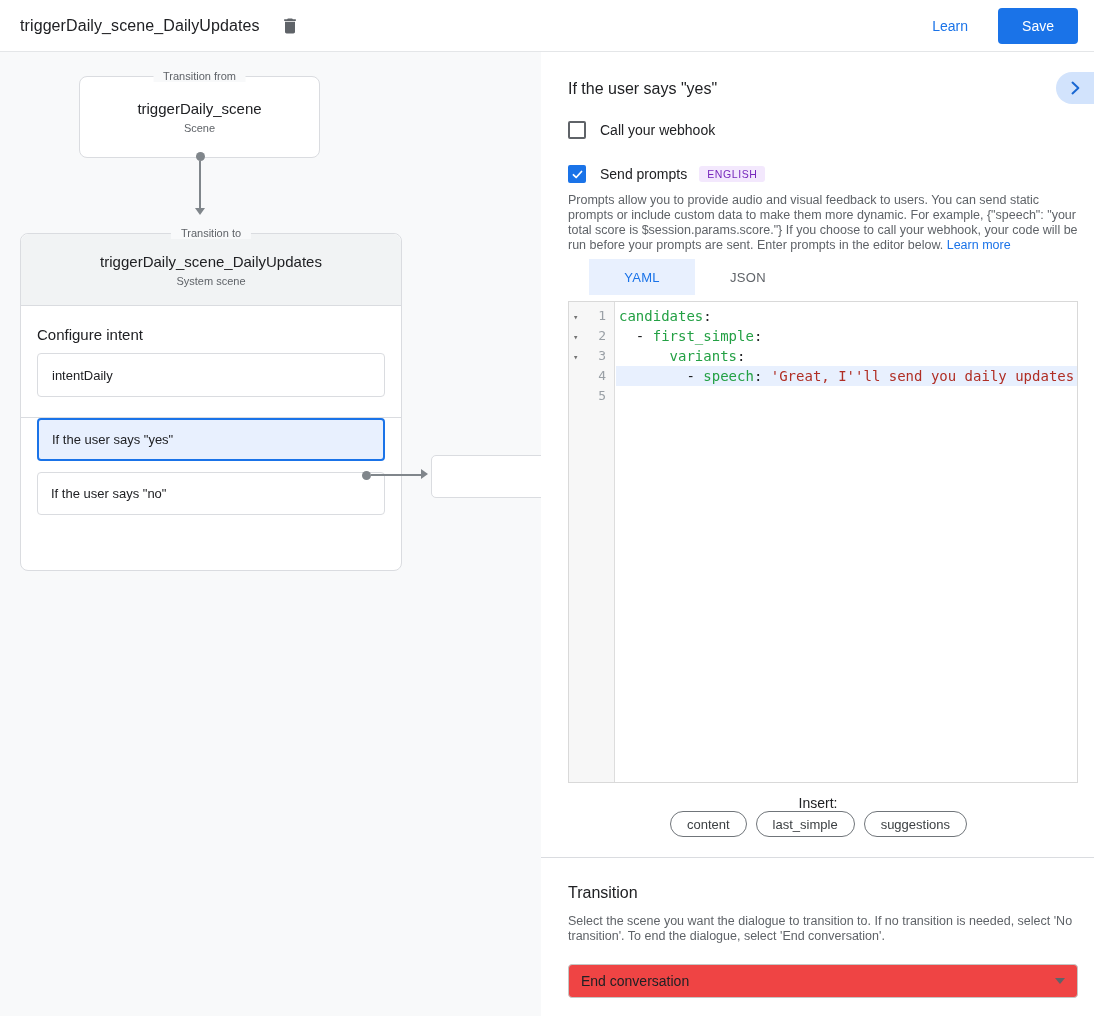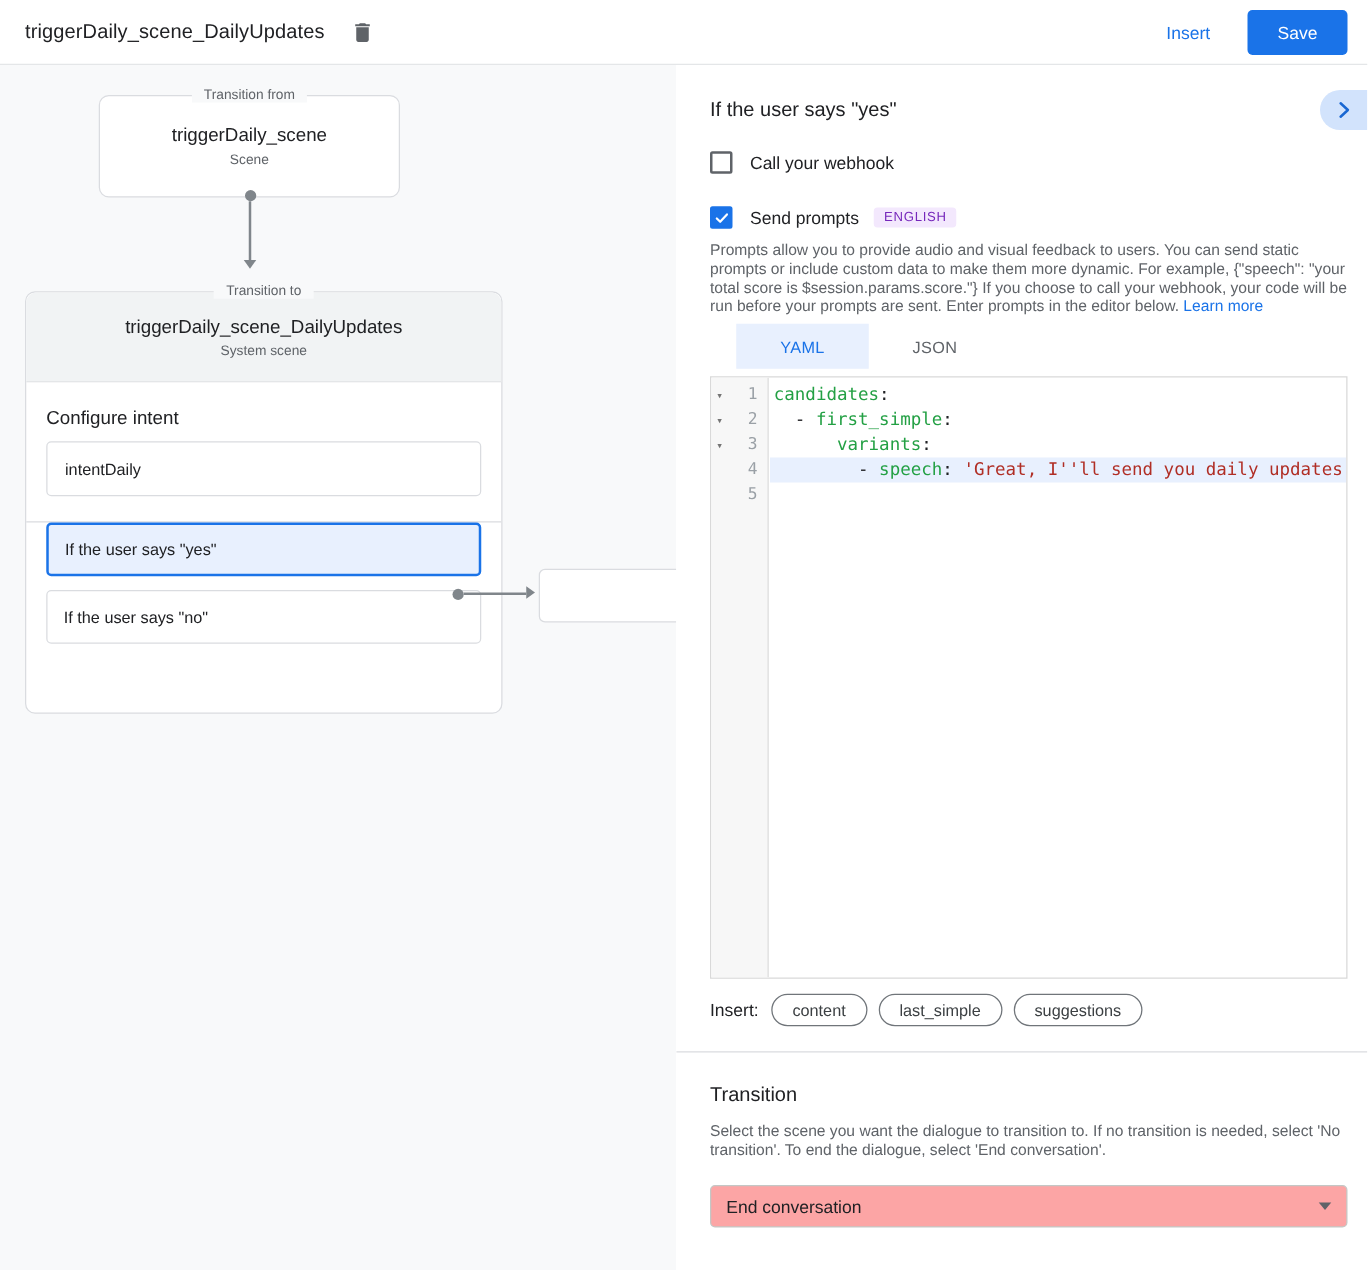--- a/index.html
+++ b/index.html
@@ -84,45 +84,45 @@
              border-right:1px solid #ddd;}
   .code-rows{position:relative;padding-top:4px;}
   .code-row{display:flex;height:20px;}
   .ln{width:47px;flex:none;position:relative;color:#9aa0a6;font-size:13px;text-align:right;
       padding-right:10px;}
   .fold{position:absolute;left:4px;top:1px;font-size:9px;color:#757575;cursor:pointer;}
   .ct{flex:1;white-space:pre;padding-left:3px;color:var(--text);overflow:hidden;}
   .code-row.hl .ct{background:var(--line-highlight);}
   .tk-key{color:var(--code-key);}
   .tk-str{color:var(--code-string);}
-  .insert-row{margin-top:12px;display:flex;align-items:center;}
+  .insert-row{margin-top:12px;display:flex;align-items:center;flex-direction:column;}
   .insert-label{font-size:14px;margin-right:10px;}
   .pill{height:26px;padding:0 16px;border:1px solid #70757a;border-radius:13px;display:flex;
         align-items:center;font-size:13px;color:#3c4043;background:#fff;cursor:pointer;margin-right:9px;}
   .rp-divider{margin:20px -16px 0 -27px;border-top:1px solid var(--border);}
   .transition-heading{margin-top:26px;font-size:16px;font-weight:400;}
   .dropdown{margin-top:20px;height:34px;border:1px solid #c4c7c5;border-radius:4px;display:flex;
-            align-items:center;padding:0 12px;font-size:14px;position:relative;cursor:pointer;background:#fca5a5;}
+            align-items:center;padding:0 12px;font-size:14px;position:relative;cursor:pointer;background:#ef4444;}
   .dd-caret{position:absolute;right:12px;width:0;height:0;border-left:5px solid transparent;
             border-right:5px solid transparent;border-top:6px solid var(--muted);}
 </style>
 </head>
 <body>
 
 <div class="topbar">
   <div class="topbar-title">triggerDaily_scene_DailyUpdates</div>
   <div class="trash-btn">
     <span style="display:flex;">
       <svg width="20" height="20" viewBox="0 0 24 24" fill="#5f6368">
           <path d="M6 19c0 1.1.9 2 2 2h8c1.1 0 2-.9 2-2V7H6v12zM19 4h-3.5l-1-1h-5l-1 1H5v2h14V4z"></path>
         </svg>
     </span>
   </div>
   <div class="topbar-spacer"></div>
-  <div class="cancel-btn">Insert</div>
+  <div class="cancel-btn">Learn</div>
   <button class="save-btn">Save</button>
 </div>
 
 <div class="main">
 
   <div class="left-panel">
 
     <div class="node-from">
       <span class="node-legend">Transition from</span>
       <div class="node-title">triggerDaily_scene</div>

